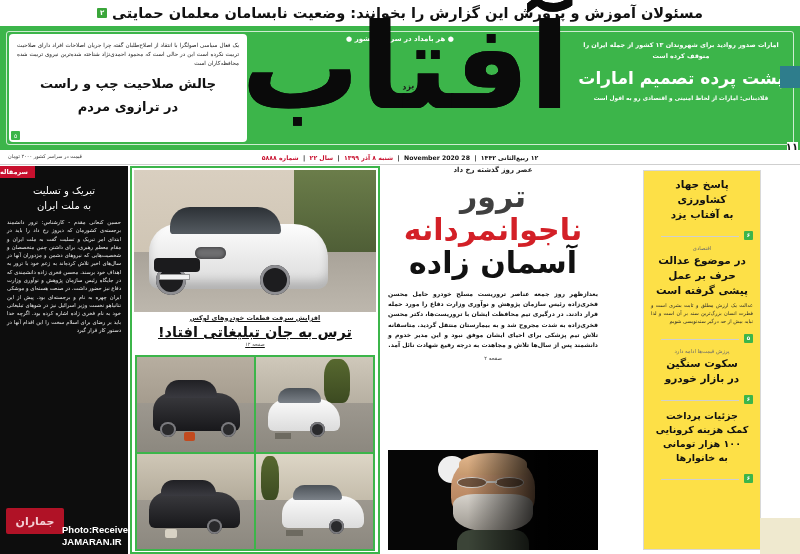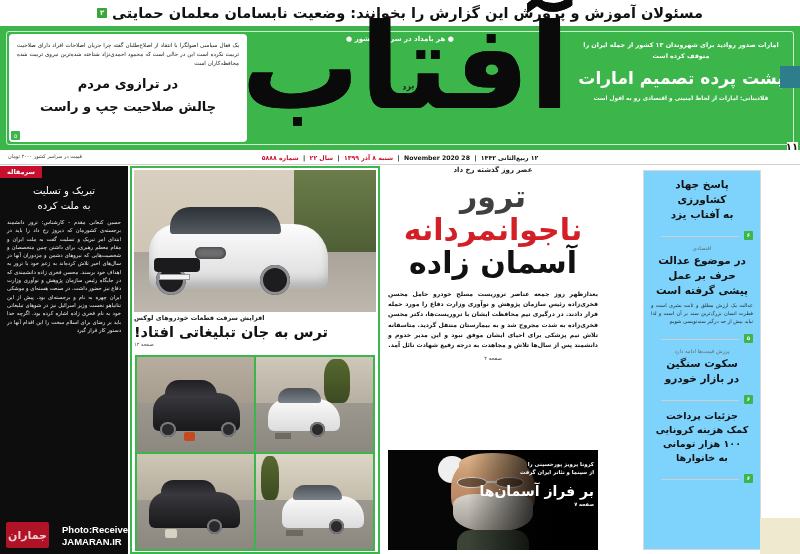--- a/index.html
+++ b/index.html
@@ -121,36 +121,36 @@
     background:#fff;
   }
 
   
   .col-editorial{
     position:absolute; left:0; top:0; width:128px; height:388px;
     background:#0d0d0d; color:#fff; padding:14px 7px 6px 7px;
   }
   .sarmaghale-badge{
     position:absolute; left:0; top:0; background:#c8102e; color:#fff;
-    font-size:6.5px; font-weight:bold; padding:2px 7px 2px 7px;
+    font-size:6.5px; font-weight:bold; padding:2px 7px 2px 0;
     letter-spacing:.3px;
   }
   .ed-title{
     text-align:center; font-size:10px; font-weight:normal; line-height:14px;
     margin-top:4px; margin-bottom:5px;
   }
   .ed-body{
     font-size:5.3px; line-height:8.3px; text-align:justify;
     color:#ededed; direction:rtl;
   }
   .ed-watermark{
     position:absolute; left:6px; bottom:4px; width:118px; height:30px;
   }
   .wm-red{
-    position:absolute; left:0; bottom:2px; width:43px; height:26px;
+    position:absolute; left:0; bottom:16px; width:58px; height:26px;
     background:#b01226; border-radius:2px;
     display:flex; align-items:center; justify-content:center;
     font-size:11px; color:#f3cfd4; font-weight:bold;
   }
   .wm-line1{
     position:absolute; left:56px; bottom:15px; color:#fff;
     font-size:9.5px; font-weight:bold; font-family:"Liberation Sans",sans-serif;
   }
   .wm-line2{
     position:absolute; left:56px; bottom:3px; color:#fff;
@@ -161,21 +161,22 @@
   .col-photos{
     position:absolute; left:130px; top:0; width:250px; height:388px;
     border:2px solid #3cb54a; background:#fff;
   }
   .hero-photo{
     position:absolute; left:2px; top:2px; width:242px; height:142px;
     overflow:hidden; background:#b9b6ae;
   }
   .hero-cap{
     position:absolute; left:2px; top:146px; width:242px; height:36px;
-    text-align:left;
+    text-align:center;
+    text-decoration:underline;
   }
   .hero-cap .k{ font-size:6.5px; font-weight:bold; color:#222; }
   .hero-cap .h{
     font-size:14.5px; font-weight:bold; color:#111; margin-top:2px;
     letter-spacing:-.5px;
   }
   .hero-cap .pg{ font-size:5px; color:#444; margin-top:1px; }
   .grid4{
     position:absolute; left:3px; top:187px; width:240px; height:196px;
     display:grid; grid-template-columns:1fr 1fr; grid-template-rows:1fr 1fr;
@@ -211,21 +212,21 @@
     position:absolute; right:4px; top:10px; width:120px; text-align:right;
     color:#fff; z-index:4;
   }
   .sp-cap .c1{ font-size:5.4px; line-height:8.4px; font-weight:bold; }
   .sp-cap .c2{ font-size:14px; font-weight:bold; margin-top:6px; letter-spacing:-.6px;}
   .sp-cap .c3{ font-size:5px; margin-top:2px; font-weight:bold; }
 
   
   .col-side{
     position:absolute; right:39px; top:4px; width:118px; height:380px;
-    background:#7dd3fc; border:1px solid #d8d8d8;
+    background:#fde047; border:1px solid #d8d8d8;
     padding:6px 7px;
   }
   .side-item{ position:relative; padding-bottom:6px; }
   .side-kicker{
     font-size:5.3px; color:#6b6b6b; text-align:center; margin-bottom:2px;
   }
   .side-head{
     font-size:10.5px; font-weight:bold; line-height:15px;
     text-align:center; color:#111; letter-spacing:-.3px;
   }
@@ -372,22 +373,22 @@
 </div>
 
 <div class="masthead">
   <div class="mast-green"></div>
   <div class="mast-inner-border"></div>
 
   <div class="mast-kicker">● هر بامداد در سراسر کشور ●</div>
 
   <div class="mast-left-panel">
     <div class="mlp-sub">یک فعال سیاسی اصولگرا با انتقاد از اصلاح‌طلبان گفته چرا جریان اصلاحات افراد دارای صلاحیت تربیت نکرده است این در حالی است که محمود احمدی‌نژاد شناخته شده‌ترین نیروی تربیت شده محافظه‌کاران است</div>
+    <div class="mlp-head">چالش صلاحیت چپ و راست</div>
     <div class="mlp-head">در ترازوی مردم</div>
-    <div class="mlp-head">چالش صلاحیت چپ و راست</div>
     <span class="mast-left-chip">۵</span>
   </div>
 
   <div class="logo-wrap">
     <div class="logo-glyph">آفتاب</div>
     <div class="logo-sub">یزد</div>
   </div>
 
   <div class="mast-right">
     <div class="mr-top">امارات صدور روادید برای شهروندان ۱۳ کشور از جمله ایران را متوقف کرده است</div>
@@ -411,21 +412,21 @@
     <span>&nbsp;|&nbsp;</span>
     <span class="red">شماره ۵۸۸۸</span>
   </span>
 </div>
 
 <div class="main">
 
   <div class="col-editorial">
     <span class="sarmaghale-badge">سرمقاله</span>
     <div class="ed-title">تبریک و تسلیت</div>
-    <div class="ed-title" style="margin-top:-4px">به ملت کرده</div>
+    <div class="ed-title" style="margin-top:-4px">به ملت ایران</div>
     <div class="ed-body">حسین کنعانی مقدم - کارشناس: ترور دانشمند برجسته‌ی کشورمان که دیروز رخ داد را باید در ابتدای امر تبریک و تسلیت گفت به ملت ایران و مقام معظم رهبری، برای داشتن چنین متخصصان و شخصیت‌هایی که نیروهای دشمن و مزدوران آنها در سال‌های اخیر تلاش کرده‌اند به زعم خود با ترور به اهداف خود برسند. محسن فخری زاده دانشمندی که در جایگاه رئیس سازمان پژوهش و نوآوری وزارت دفاع نیز حضور داشت. در صنعت هسته‌ای و موشکی ایران چهره به نام و برجسته‌ای بود. پیش از این نتانیاهو نخست وزیر اسرائیل نیز در شوهای تبلیغاتی خود به نام فخری زاده اشاره کرده بود. اگرچه خدا باید بر رضای برای اسلام سخت را این اقدام آنها در دستور کار قرار گیرد</div>
 
     <div class="ed-watermark">
       <div class="wm-red">جماران</div>
       <div class="wm-line1">Photo:Received</div>
       <div class="wm-line2">JAMARAN.IR</div>
     </div>
   </div>
 
   <div class="col-photos">
@@ -511,26 +512,20 @@
         <div class="p-bokeh"></div>
         <div class="p-head"></div>
         <div class="p-forehead"></div>
         <div class="p-beard"></div>
         <div class="p-glass-l"></div>
         <div class="p-glass-r"></div>
         <div class="p-bridge"></div>
         <div class="p-neck"></div>
       </div>
       <div class="sp-fade"></div>
-      <div class="sp-cap">
-        <div class="c1">کرونا پرویز پورحسینی را</div>
-        <div class="c1">از سینما و تئاتر ایران گرفت</div>
-        <div class="c2">بر فراز آسمان‌ها</div>
-        <div class="c3">صفحه ۷</div>
-      </div>
     </div>
   </div>
 
   <div class="col-side">
 
     <div class="side-item">
       <div class="side-head">پاسخ جهاد کشاورزی</div>
       <div class="side-head">به آفتاب یزد</div>
     </div>
     <div class="side-rule">

